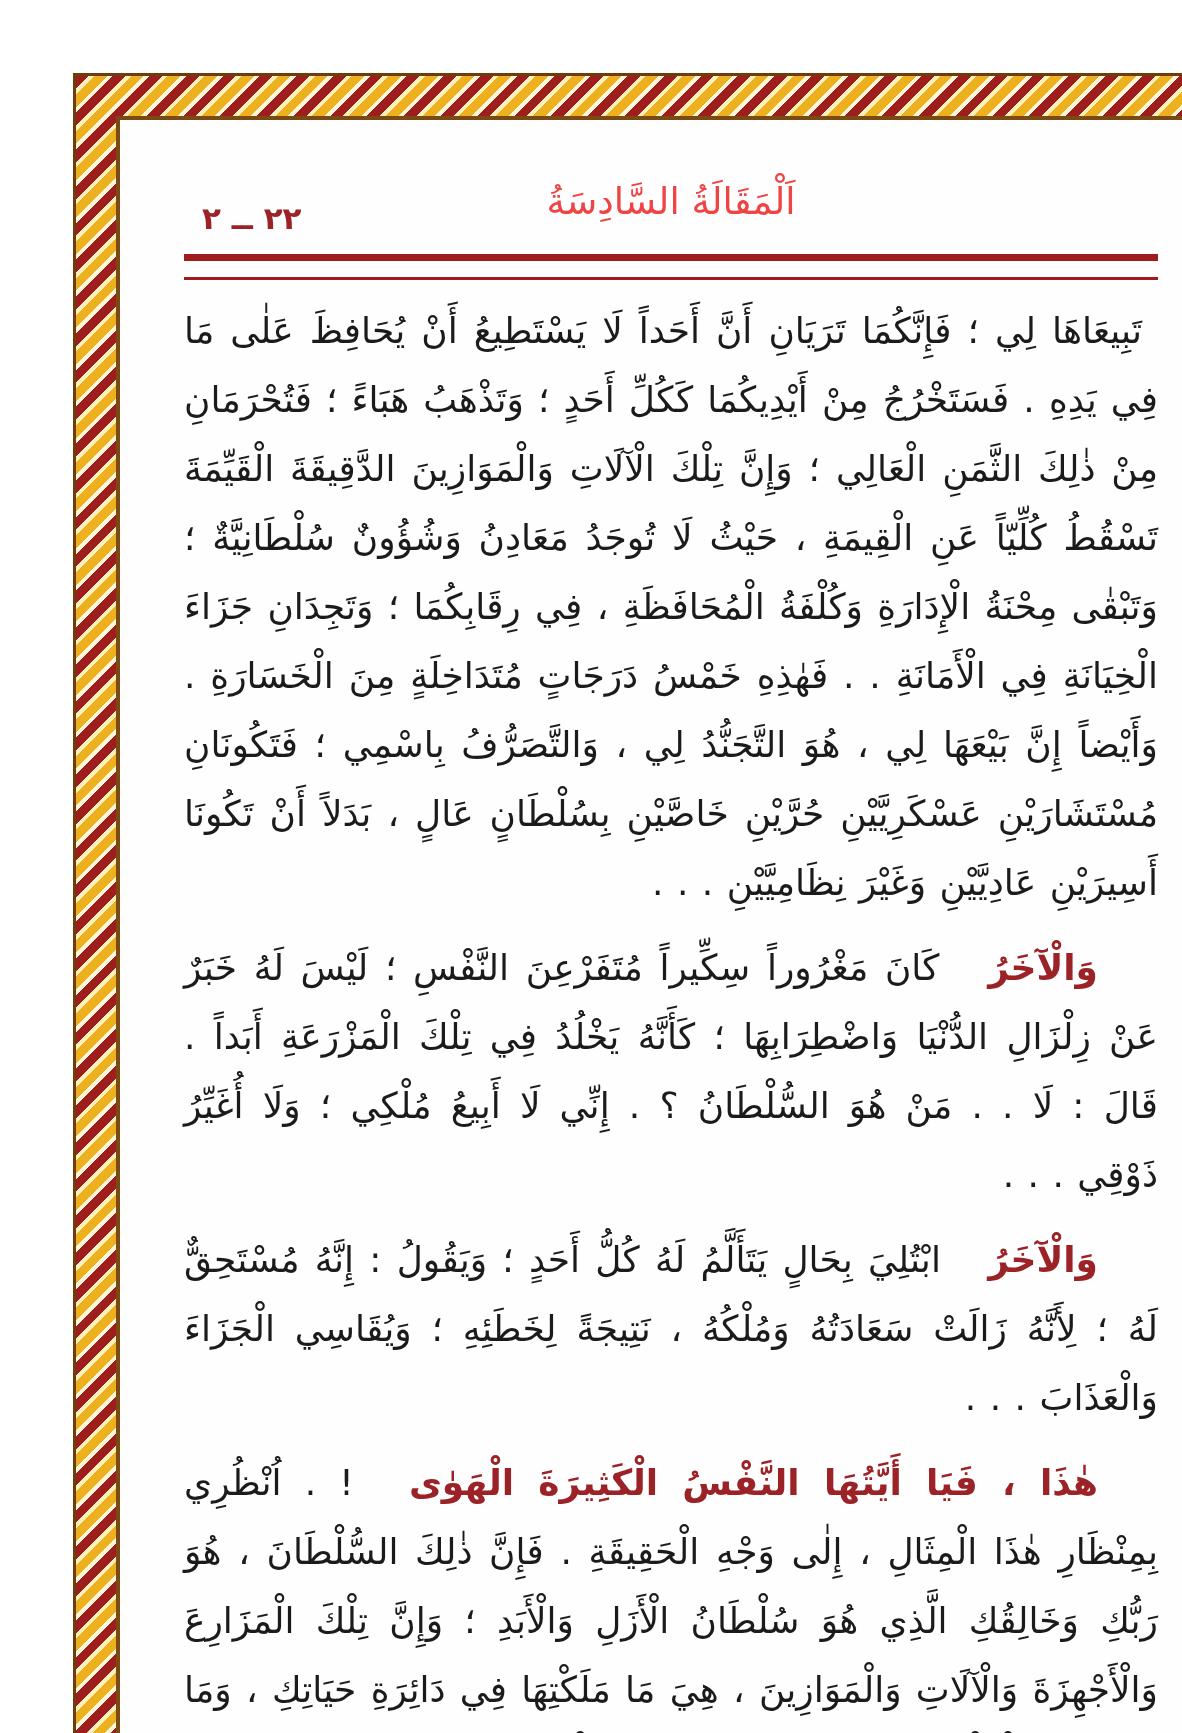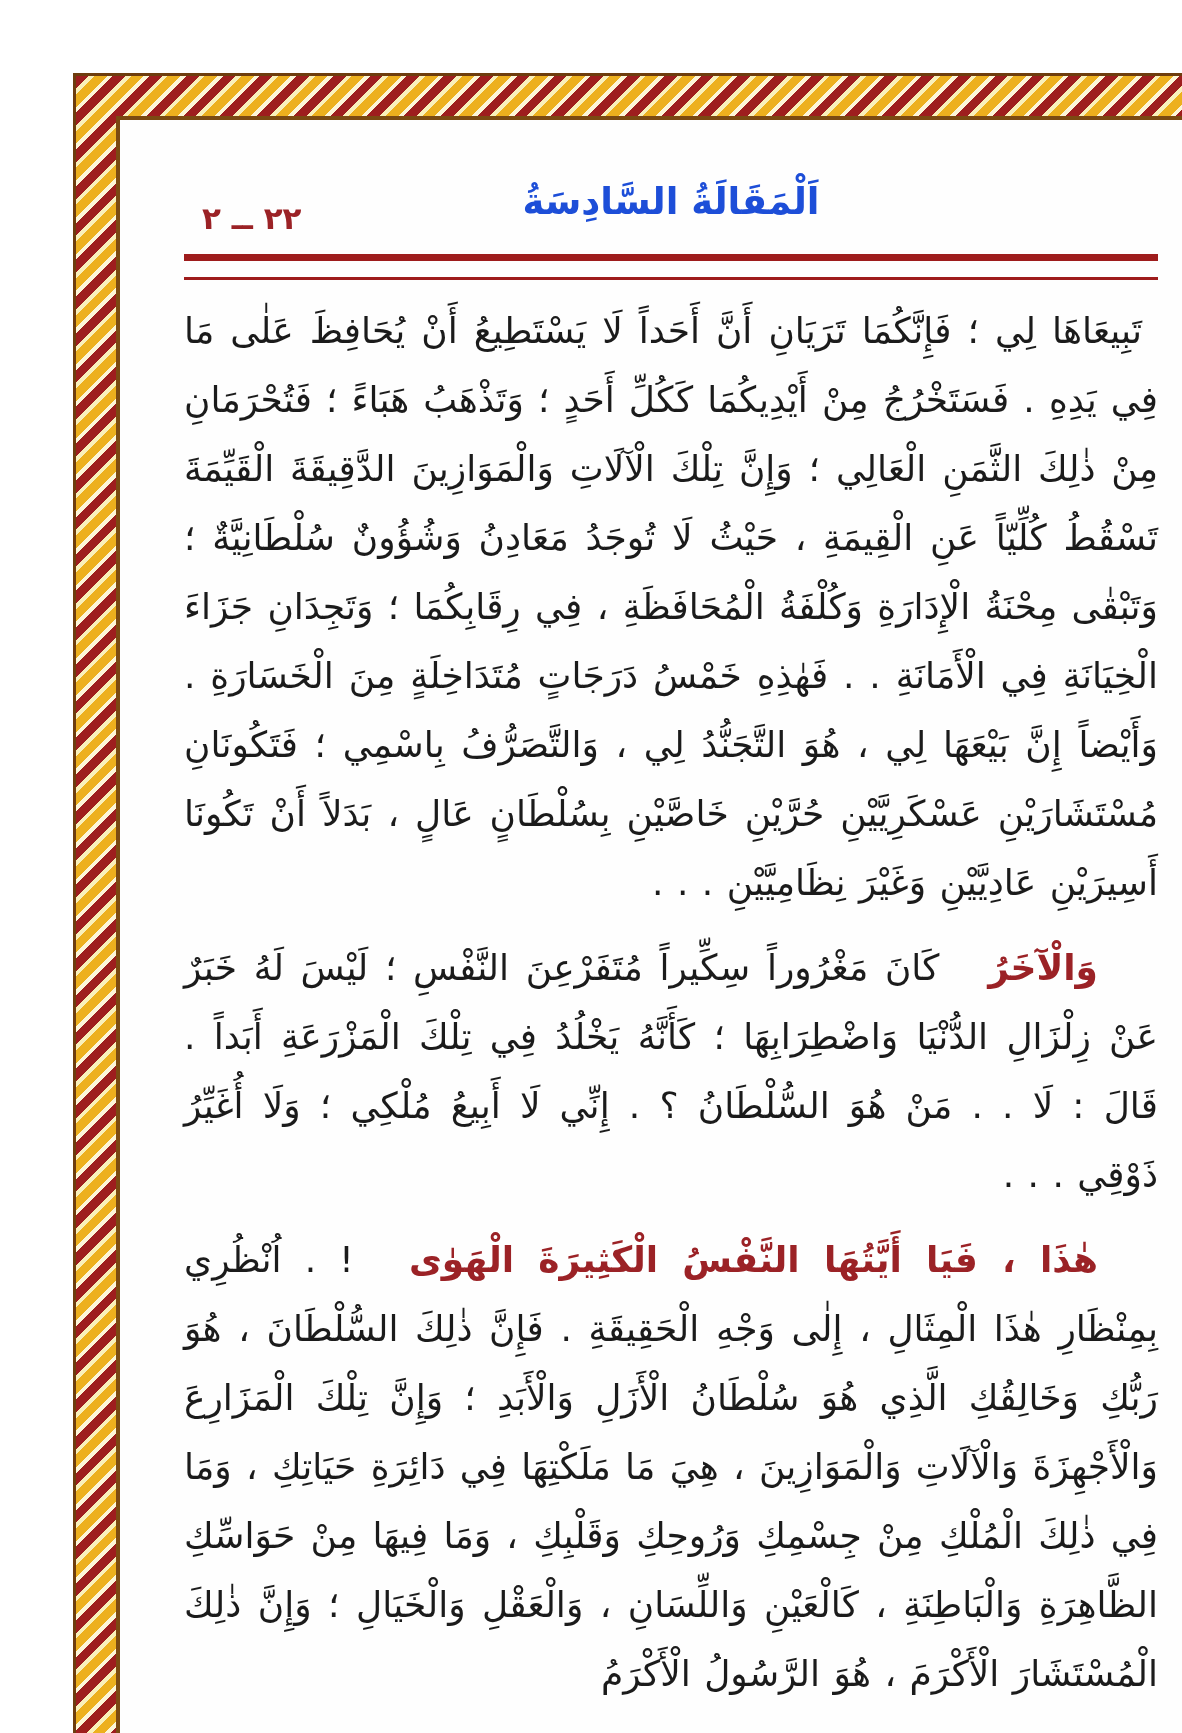--- a/index.html
+++ b/index.html
@@ -30,22 +30,22 @@
     background: #fefefe;
     border: 4px solid #7b4a12;
     padding: 34px 32px 16px 32px;
     overflow: hidden;
     direction: rtl;
   }
   header { position: relative; height: 64px; }
   .title {
     text-align: center;
     font-size: 37px;
-    font-weight: bold;
-    color: #1d4ed8;
+    font-weight: normal;
+    color: #ef4444;
     line-height: 64px;
   }
   .page-number {
     position: absolute;
     left: 18px; top: 0;
     direction: rtl;
     font-size: 31px;
     font-weight: bold;
     color: #9b2226;
     line-height: 64px;
@@ -83,19 +83,20 @@
         <div class="rule-thin"></div>
       </div>
 
       <main>
         <p class="para"><span class="black-run">تَبِيعَاهَا لِي ؛ فَإِنَّكُمَا تَرَيَانِ أَنَّ أَحَداً لَا يَسْتَطِيعُ أَنْ يُحَافِظَ عَلٰى مَا فِي يَدِهِ . فَسَتَخْرُجُ مِنْ أَيْدِيكُمَا كَكُلِّ أَحَدٍ ؛ وَتَذْهَبُ هَبَاءً ؛ فَتُحْرَمَانِ مِنْ ذٰلِكَ الثَّمَنِ الْعَالِي ؛ وَإِنَّ تِلْكَ الْآلَاتِ وَالْمَوَازِينَ الدَّقِيقَةَ الْقَيِّمَةَ تَسْقُطُ كُلِّيّاً عَنِ الْقِيمَةِ ، حَيْثُ لَا تُوجَدُ مَعَادِنُ وَشُؤُونٌ سُلْطَانِيَّةٌ ؛ وَتَبْقٰى مِحْنَةُ الْإِدَارَةِ وَكُلْفَةُ الْمُحَافَظَةِ ، فِي رِقَابِكُمَا ؛ وَتَجِدَانِ جَزَاءَ الْخِيَانَةِ فِي الْأَمَانَةِ . . فَهٰذِهِ خَمْسُ دَرَجَاتٍ مُتَدَاخِلَةٍ مِنَ الْخَسَارَةِ . وَأَيْضاً إِنَّ بَيْعَهَا لِي ، هُوَ التَّجَنُّدُ لِي ، وَالتَّصَرُّفُ بِاسْمِي ؛ فَتَكُونَانِ مُسْتَشَارَيْنِ عَسْكَرِيَّيْنِ حُرَّيْنِ خَاصَّيْنِ بِسُلْطَانٍ عَالٍ ، بَدَلاً أَنْ تَكُونَا أَسِيرَيْنِ عَادِيَّيْنِ وَغَيْرَ نِظَامِيَّيْنِ . . .</span></p>
 
 
         <p class="para indent"><span class="red-lead">وَالْآخَرُ</span><span class="black-run"> كَانَ مَغْرُوراً سِكِّيراً مُتَفَرْعِنَ النَّفْسِ ؛ لَيْسَ لَهُ خَبَرٌ عَنْ زِلْزَالِ الدُّنْيَا وَاضْطِرَابِهَا ؛ كَأَنَّهُ يَخْلُدُ فِي تِلْكَ الْمَزْرَعَةِ أَبَداً . قَالَ : لَا . . مَنْ هُوَ السُّلْطَانُ ؟ . إِنِّي لَا أَبِيعُ مُلْكِي ؛ وَلَا أُغَيِّرُ ذَوْقِي . . .</span></p>
 
 
+        <p class="para indent"><span class="red-lead">وَالْآخَرُ</span><span class="black-run"> ابْتُلِيَ بِحَالٍ يَتَأَلَّمُ لَهُ كُلُّ أَحَدٍ ؛ وَيَقُولُ : إِنَّهُ مُسْتَحِقٌّ لَهُ ؛ لِأَنَّهُ زَالَتْ سَعَادَتُهُ وَمُلْكُهُ ، نَتِيجَةً لِخَطَئِهِ ؛ وَيُقَاسِي الْجَزَاءَ وَالْعَذَابَ . . .</span></p>
 
         <p class="para indent"><span class="red-lead">هٰذَا ، فَيَا أَيَّتُهَا النَّفْسُ الْكَثِيرَةَ الْهَوٰى</span><span class="black-run"> ! . اُنْظُرِي بِمِنْظَارِ هٰذَا الْمِثَالِ ، إِلٰى وَجْهِ الْحَقِيقَةِ . فَإِنَّ ذٰلِكَ السُّلْطَانَ ، هُوَ رَبُّكِ وَخَالِقُكِ الَّذِي هُوَ سُلْطَانُ الْأَزَلِ وَالْأَبَدِ ؛ وَإِنَّ تِلْكَ الْمَزَارِعَ وَالْأَجْهِزَةَ وَالْآلَاتِ وَالْمَوَازِينَ ، هِيَ مَا مَلَكْتِهَا فِي دَائِرَةِ حَيَاتِكِ ، وَمَا فِي ذٰلِكَ الْمُلْكِ مِنْ جِسْمِكِ وَرُوحِكِ وَقَلْبِكِ ، وَمَا فِيهَا مِنْ حَوَاسِّكِ الظَّاهِرَةِ وَالْبَاطِنَةِ ، كَالْعَيْنِ وَاللِّسَانِ ، وَالْعَقْلِ وَالْخَيَالِ ؛ وَإِنَّ ذٰلِكَ الْمُسْتَشَارَ الْأَكْرَمَ ، هُوَ الرَّسُولُ الْأَكْرَمُ</span></p>
       </main>
 
     </div>
   </div>
 </div>
 
 </body></html>

